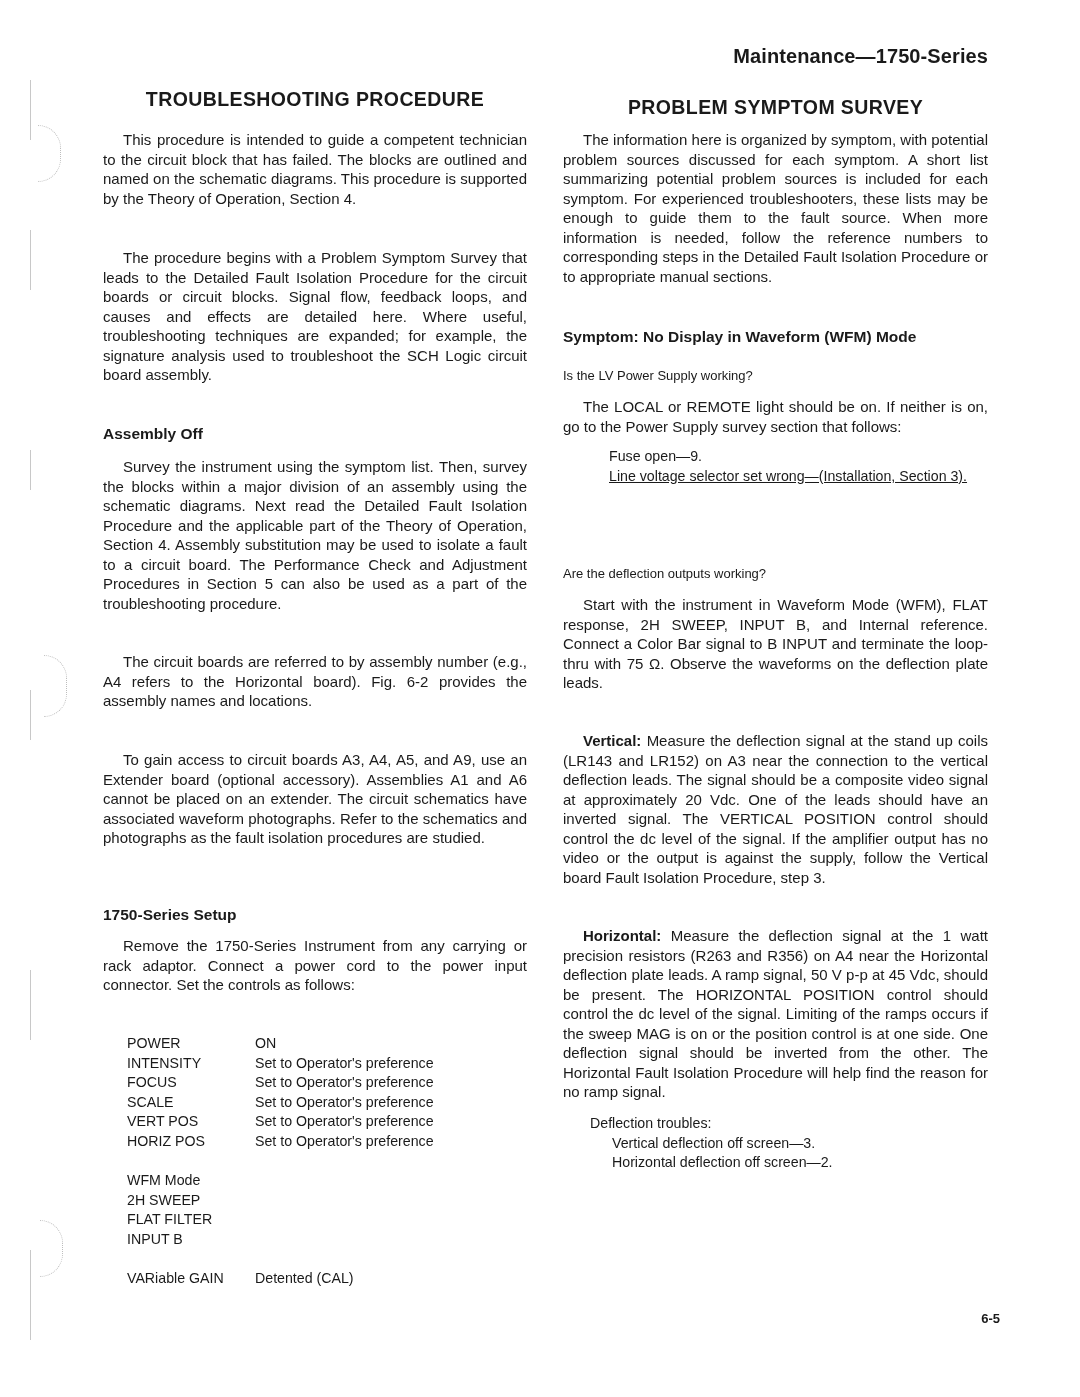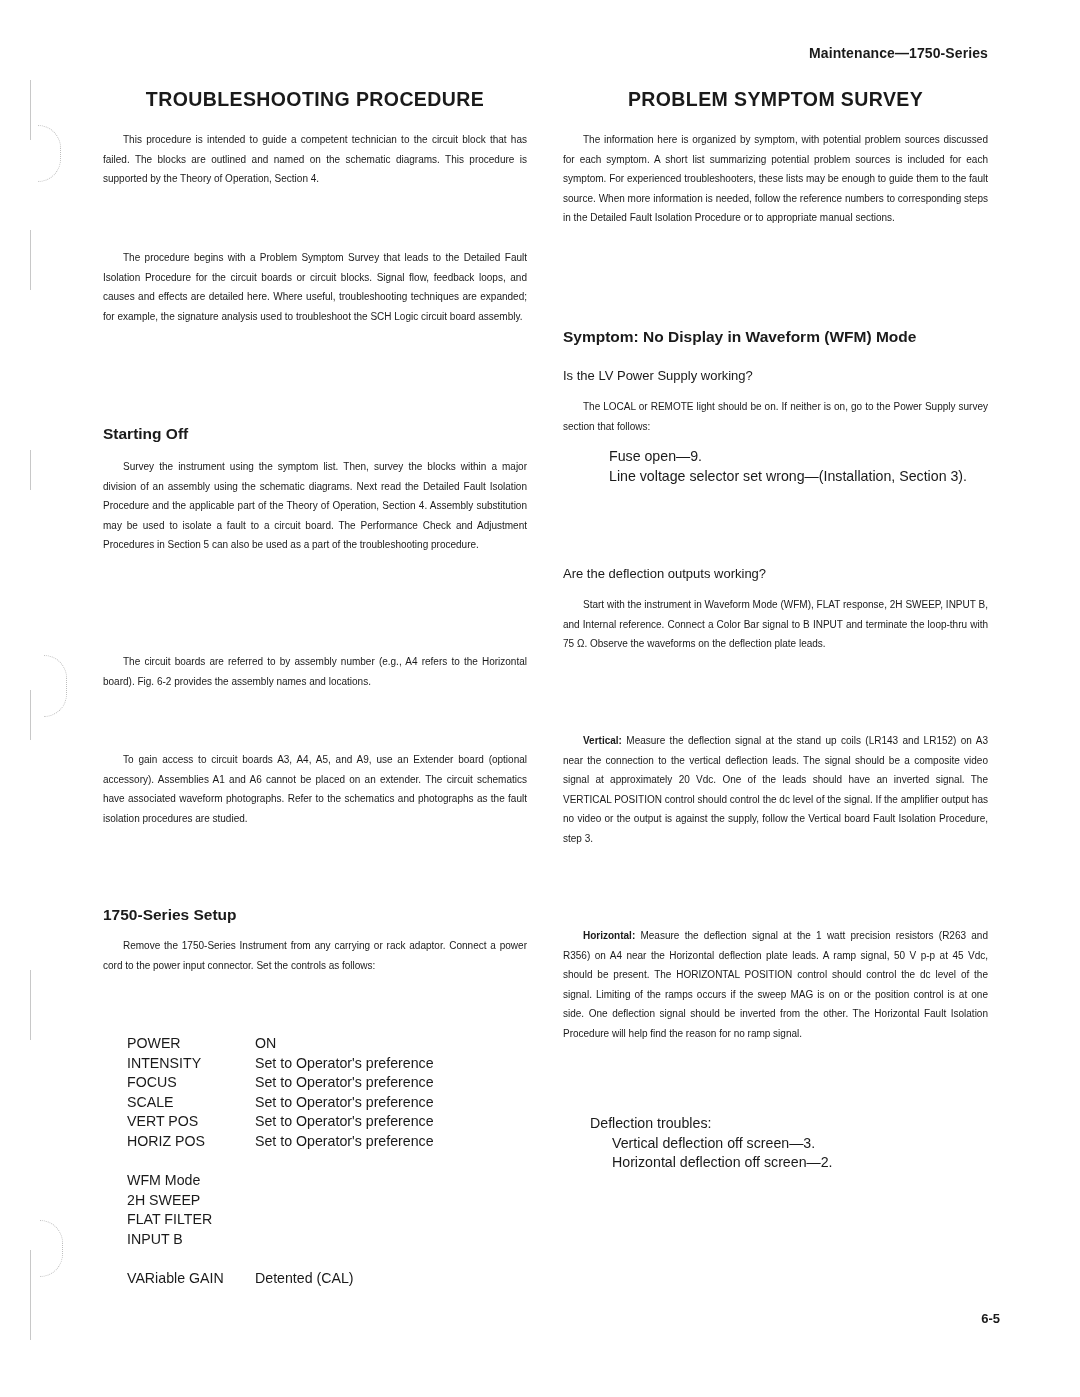--- a/index.html
+++ b/index.html
@@ -3,43 +3,43 @@
   <meta charset="utf-8">
   <style>
     html, body { margin: 0; padding: 0; background: #ffffff; }
     body {
       width: 1080px; height: 1397px; position: relative; overflow: hidden;
       font-family: "Liberation Sans", sans-serif; color: #1a1a1a;
     }
     .page { position: absolute; left: 0; top: 0; width: 1080px; height: 1397px; }
     .running-head {
       position: absolute; right: 92px; top: 45px;
-      font-weight: bold; font-size: 14px; letter-spacing: 0.1px;
+      font-weight: bold; font-size: 20px; letter-spacing: 0.1px;
     }
     .col { position: absolute; top: 86px; }
     .col-left { left: 103px; width: 424px; }
     .col-right { left: 563px; width: 425px; }
     h1 {
       font-size: 19.5px; font-weight: bold; margin: 0 0 0 0; text-align: center;
       letter-spacing: 0.4px; line-height: 26px;
     }
     h2 { font-size: 15.5px; font-weight: bold; margin: 0; line-height: 20px; }
     h3 { font-size: 13px; font-weight: normal; margin: 0; line-height: 18px; }
     p {
-      font-size: 10px; line-height: 19.5px; margin: 0;
+      font-size: 15px; line-height: 19.5px; margin: 0;
       text-align: justify; text-indent: 20px;
     }
     .b { font-weight: bold; }
     .abs { position: absolute; left: 0; right: 0; }
     .settings { position: absolute; left: 24px; font-size: 14.2px; line-height: 19.5px; }
     .settings .row { display: flex; }
     .settings .k { width: 128px; }
     .list { position: absolute; font-size: 14.2px; line-height: 19.5px; }
     .list .sub { padding-left: 22px; }
-    .list .sub.just { text-align: justify; text-align-last: left; }
+    .list .sub.just { text-align: justify; text-align-last: left; text-decoration: underline; }
     .folio { position: absolute; right: 80px; top: 1311px; font-size: 13px; font-weight: bold; }
     .margin-marks { position: absolute; left: 30px; top: 70px; width: 70px; height: 1280px; }
     .mark { position: absolute; left: 0; width: 1px; background: #c8c8c8; }
     .arc { position: absolute; border: 1px dotted #bdbdbd; border-left: none; border-radius: 0 30px 30px 0; }
   </style>
 </head>
 <body>
 
 <div class="page">
 
@@ -55,21 +55,21 @@
     <div class="arc" style="left:10px;top:1150px;width:22px;height:55px;"></div>
   </div>
 
   <div class="running-head">Maintenance—1750-Series</div>
 
   <div class="col col-left">
     <h1 class="abs" style="top:0;">TROUBLESHOOTING PROCEDURE</h1>
     <p class="abs" style="top:44px;">This procedure is intended to guide a competent technician to the circuit block that has failed. The blocks are outlined and named on the schematic diagrams. This procedure is supported by the Theory of Operation, Section 4.</p>
     <p class="abs" style="top:162px;">The procedure begins with a Problem Symptom Survey that leads to the Detailed Fault Isolation Procedure for the circuit boards or circuit blocks. Signal flow, feedback loops, and causes and effects are detailed here. Where useful, troubleshooting techniques are expanded; for example, the signature analysis used to troubleshoot the SCH Logic circuit board assembly.</p>
 
-    <h2 class="abs" style="top:338px;">Starting Off</h2>
+    <h2 class="abs" style="top:338px;">Assembly Off</h2>
     <p class="abs" style="top:371px;">Survey the instrument using the symptom list. Then, survey the blocks within a major division of an assembly using the schematic diagrams. Next read the Detailed Fault Isolation Procedure and the applicable part of the Theory of Operation, Section 4. Assembly substitution may be used to isolate a fault to a circuit board. The Performance Check and Adjustment Procedures in Section 5 can also be used as a part of the troubleshooting procedure.</p>
     <p class="abs" style="top:566px;">The circuit boards are referred to by assembly number (e.g., A4 refers to the Horizontal board). Fig. 6-2 provides the assembly names and locations.</p>
     <p class="abs" style="top:664px;">To gain access to circuit boards A3, A4, A5, and A9, use an Extender board (optional accessory). Assemblies A1 and A6 cannot be placed on an extender. The circuit schematics have associated waveform photographs. Refer to the schematics and photographs as the fault isolation procedures are studied.</p>
 
     <h2 class="abs" style="top:819px;">1750-Series Setup</h2>
     <p class="abs" style="top:850px;">Remove the 1750-Series Instrument from any carrying or rack adaptor. Connect a power cord to the power input connector. Set the controls as follows:</p>
 
     <div class="settings" style="top:948px;">
       <div class="row">
           <span class="k">POWER</span>
@@ -102,21 +102,21 @@
       <div>INPUT B</div>
       <div style="height:20px;"></div>
       <div class="row">
           <span class="k">VARiable GAIN</span>
           <span>Detented (CAL)</span>
         </div>
     </div>
   </div>
 
   <div class="col col-right">
-    <h1 class="abs" style="top:0;">PROBLEM SYMPTOM SURVEY</h1>
+    <h1 class="abs" style="top:8px;">PROBLEM SYMPTOM SURVEY</h1>
     <p class="abs" style="top:44px;">The information here is organized by symptom, with potential problem sources discussed for each symptom. A short list summarizing potential problem sources is included for each symptom. For experienced troubleshooters, these lists may be enough to guide them to the fault source. When more information is needed, follow the reference numbers to corresponding steps in the Detailed Fault Isolation Procedure or to appropriate manual sections.</p>
 
     <h2 class="abs" style="top:241px;">Symptom: No Display in Waveform (WFM) Mode</h2>
     <h3 class="abs" style="top:281px;">Is the LV Power Supply working?</h3>
     <p class="abs" style="top:311px;">The LOCAL or REMOTE light should be on. If neither is on, go to the Power Supply survey section that follows:</p>
 
     <div class="list" style="top:361px;left:24px;right:0;">
       <div class="sub">Fuse open—9.</div>
       <div class="sub just">Line voltage selector set wrong—(Installation, Section 3).</div>
     </div>

